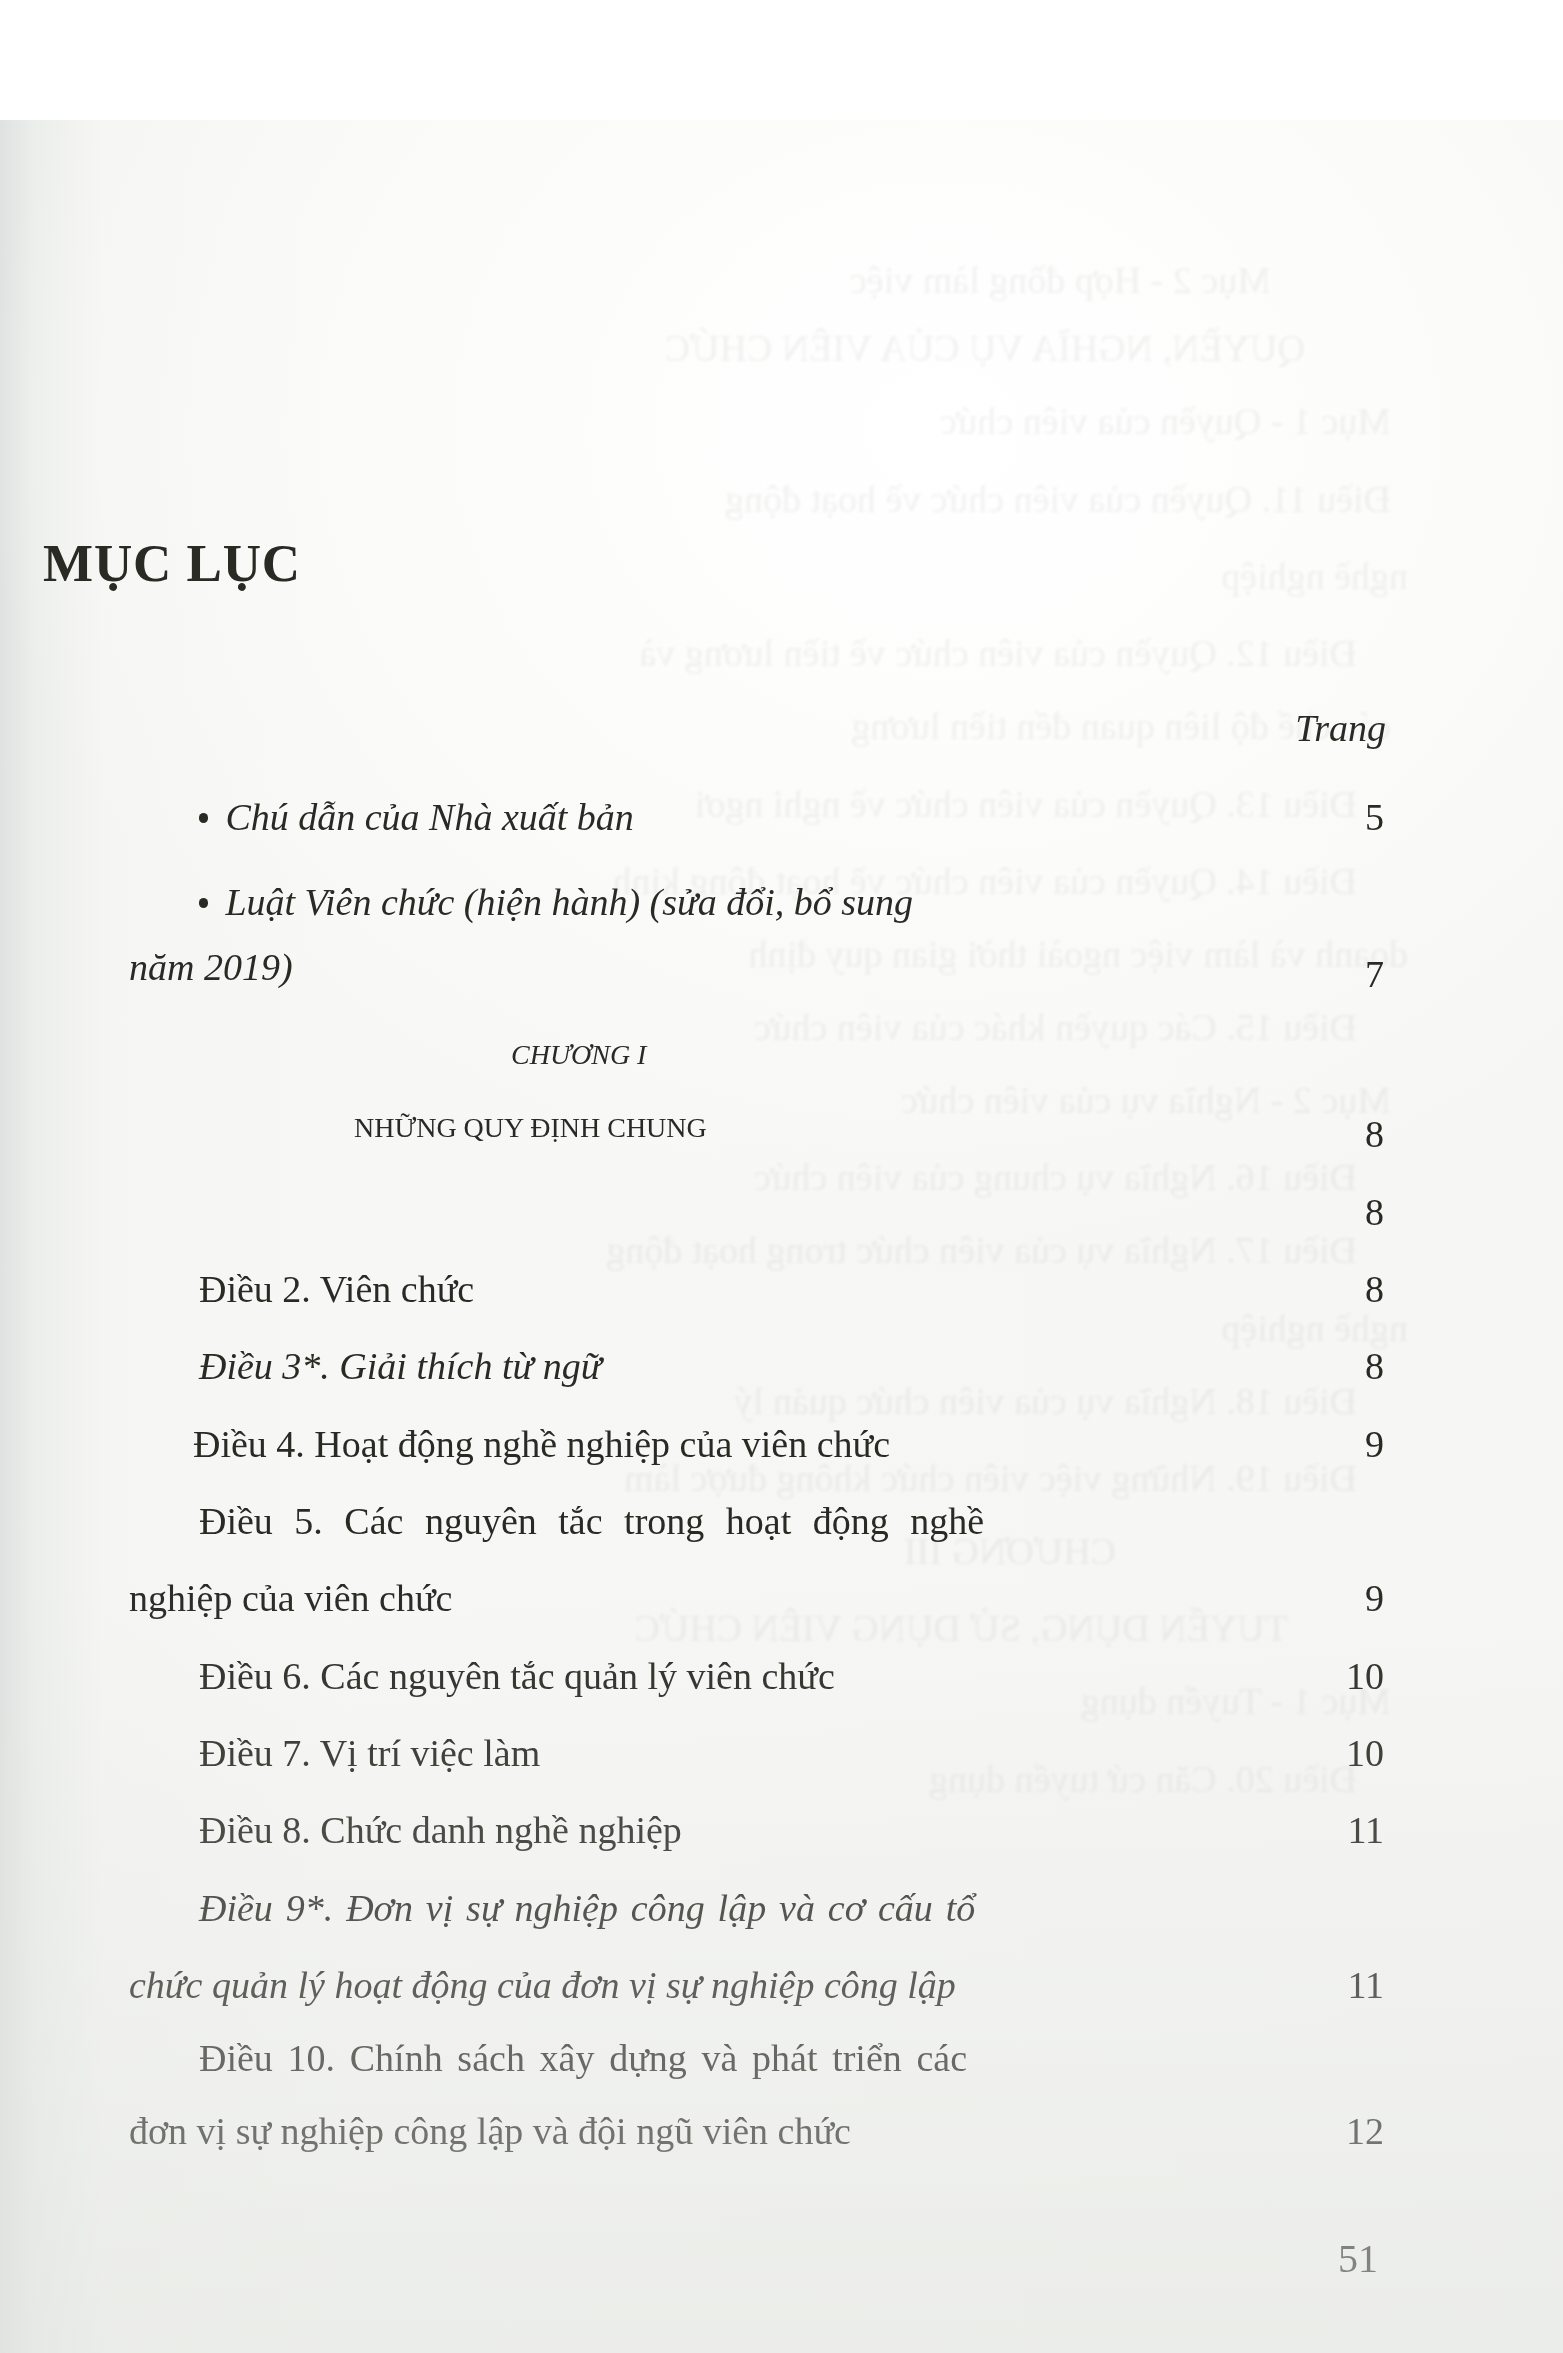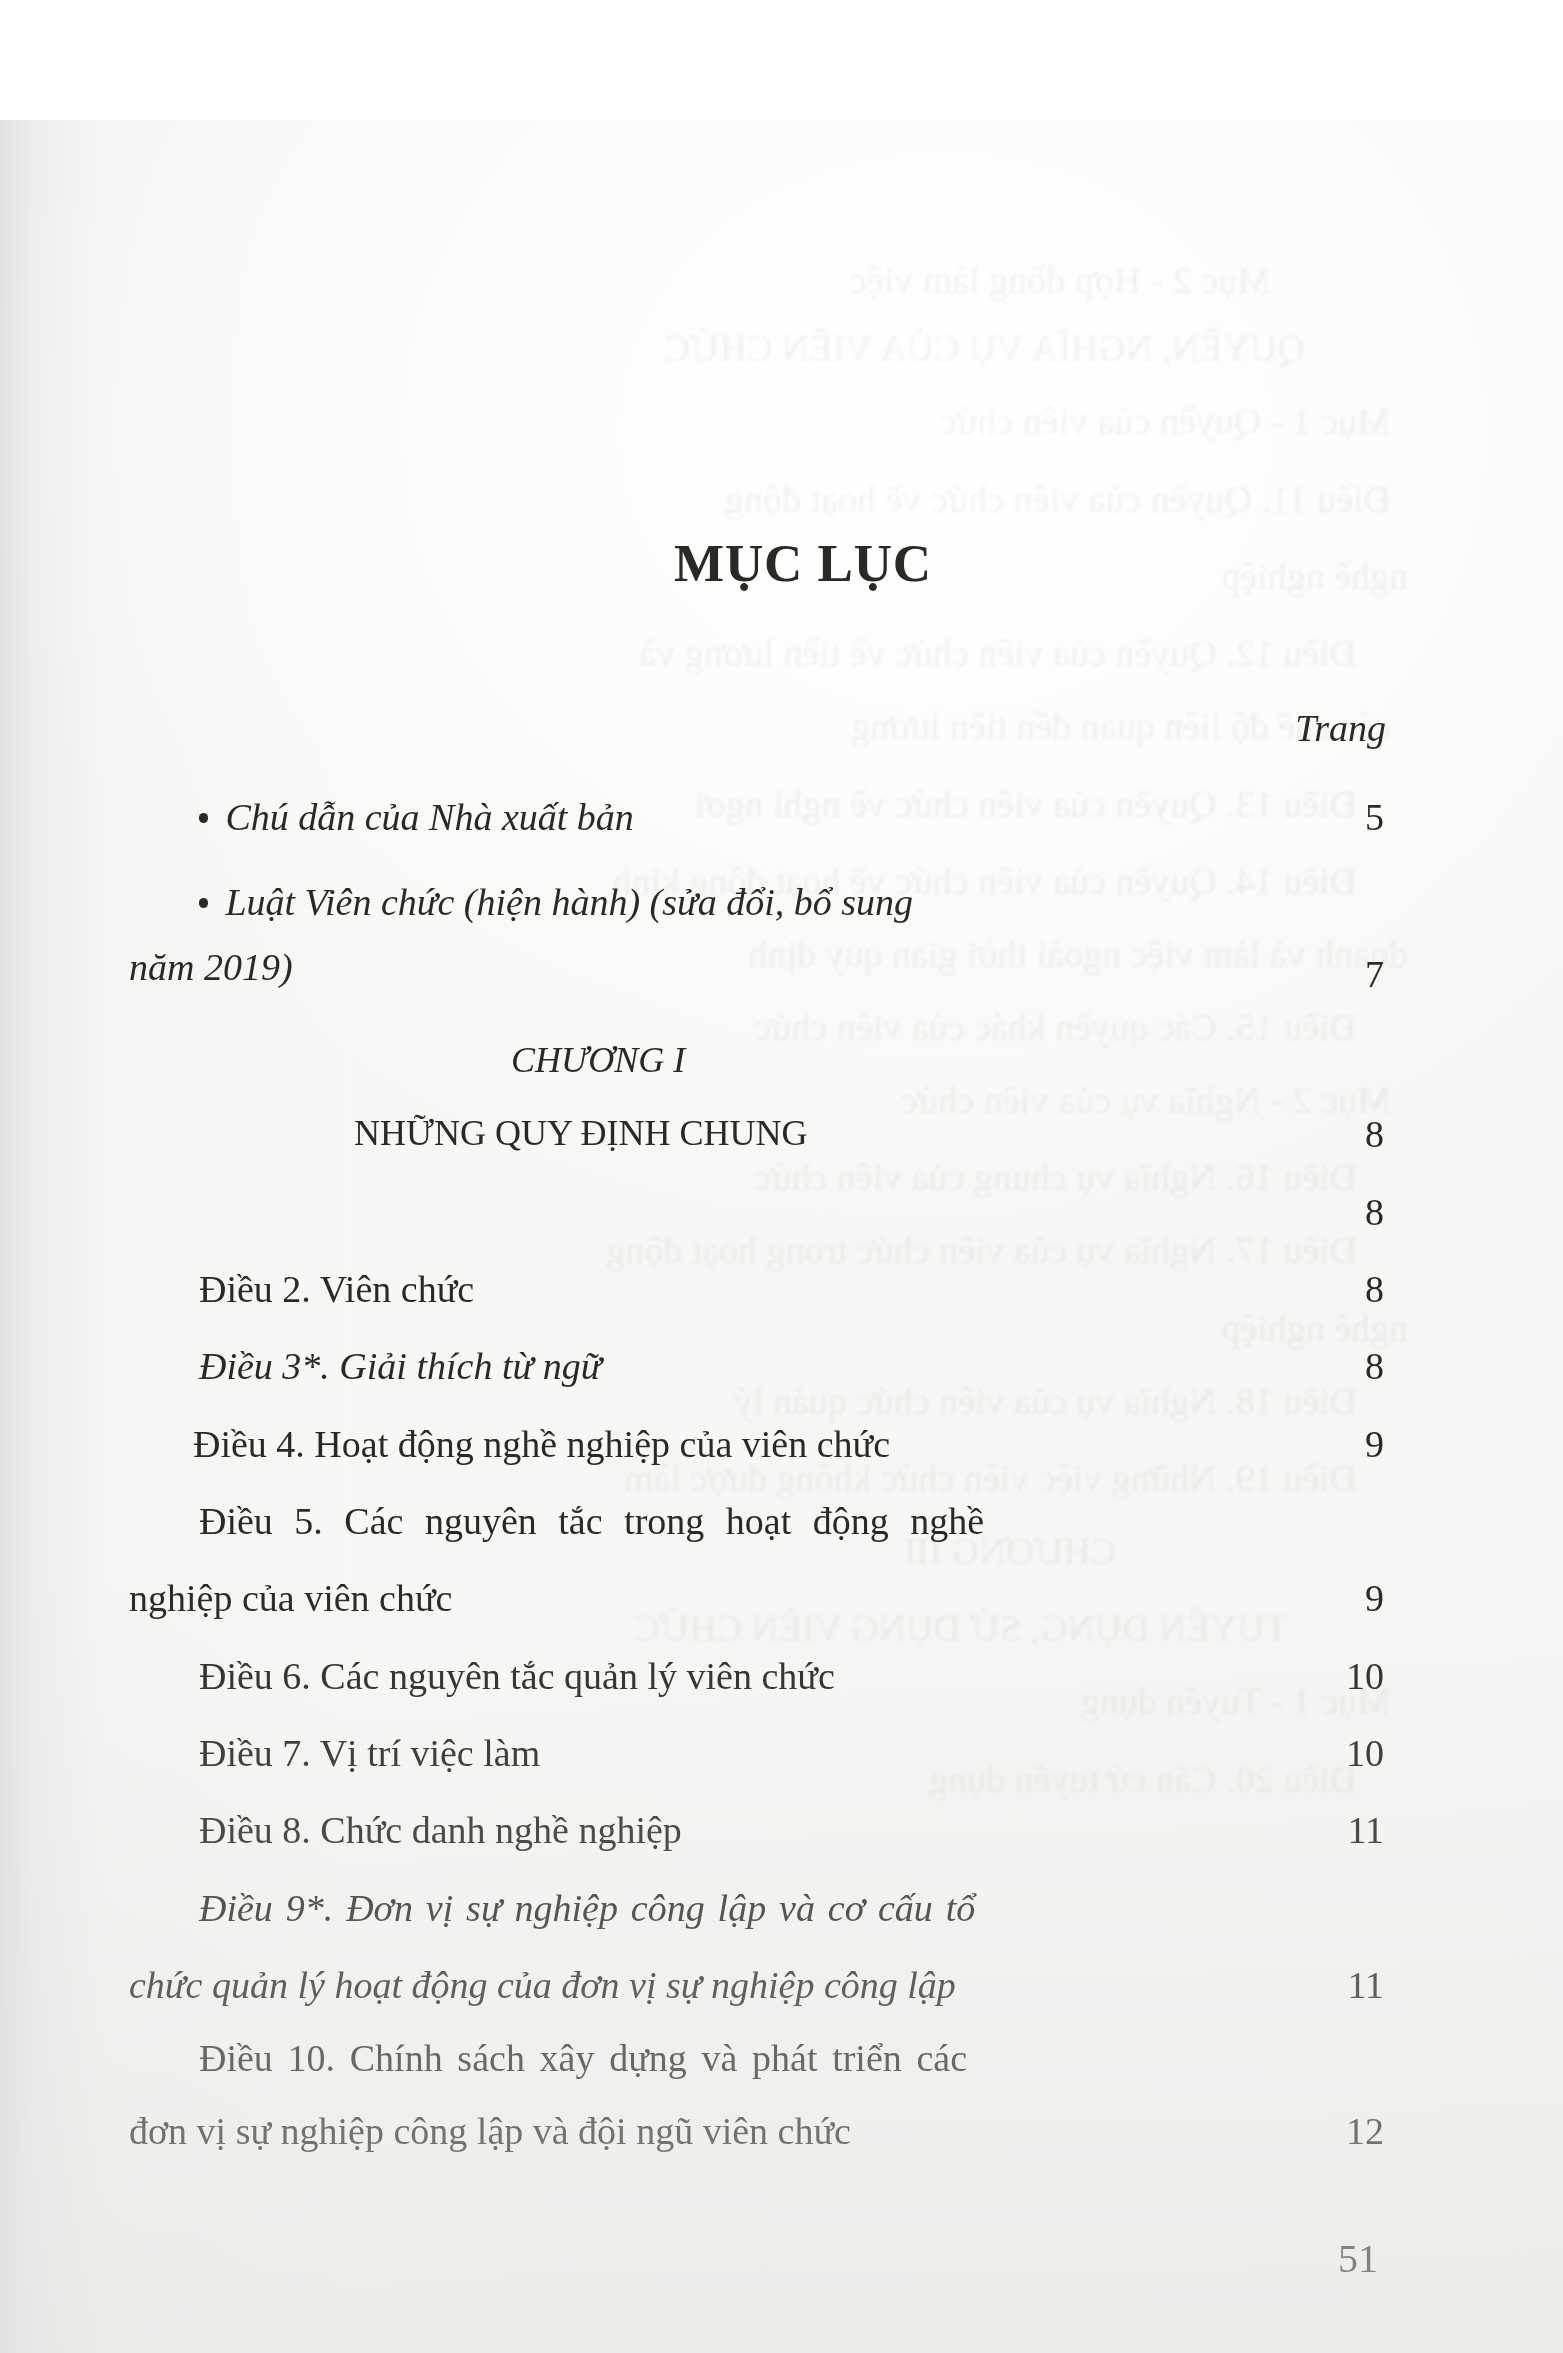--- a/index.html
+++ b/index.html
@@ -47,21 +47,20 @@
   }
   .bleed div {
     position: absolute;
     white-space: nowrap;
   }
 
   .title {
     position: absolute;
     left: 0; width: 1563px;
     top: 533px;
-    text-align: center;
     font-weight: bold;
     font-size: 53px;
     letter-spacing: 0.9px;
     padding-left: 43px;
     box-sizing: border-box;
   }
   .trang {
     position: absolute;
     right: 177px;
     top: 706px;
@@ -85,21 +84,21 @@
     width: 9.4px; height: 9.4px;
     border-radius: 50%;
     background: #2a2a24;
     vertical-align: middle;
     margin-right: 17px;
     position: relative;
     top: -3.4px;
   }
   .chapter {
     position: absolute;
-    font-size: 36px;
+    font-size: 28px;
     white-space: nowrap;
   }
   .folio {
     position: absolute;
     left: 1338px;
     top: 2235px;
     font-size: 40px;
   }
 </style>
 </head>

